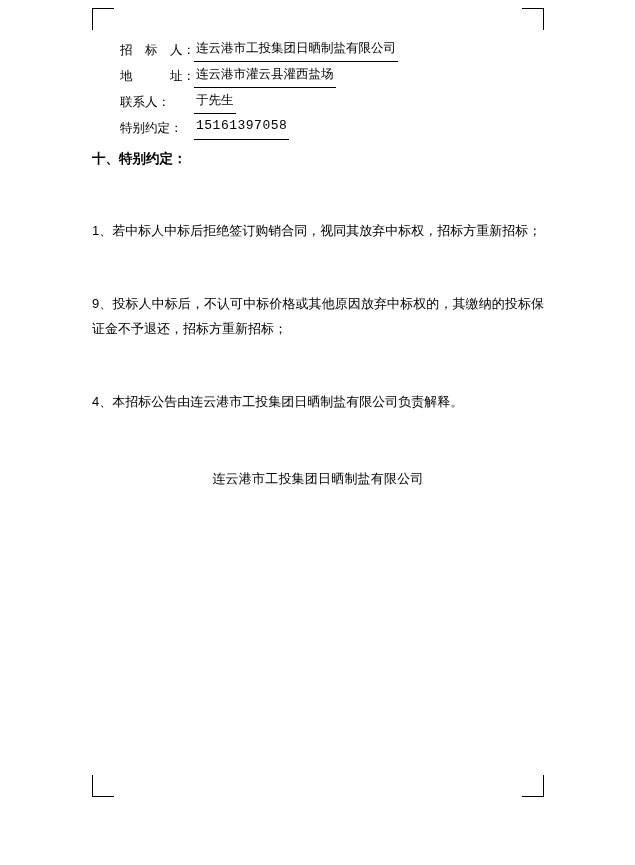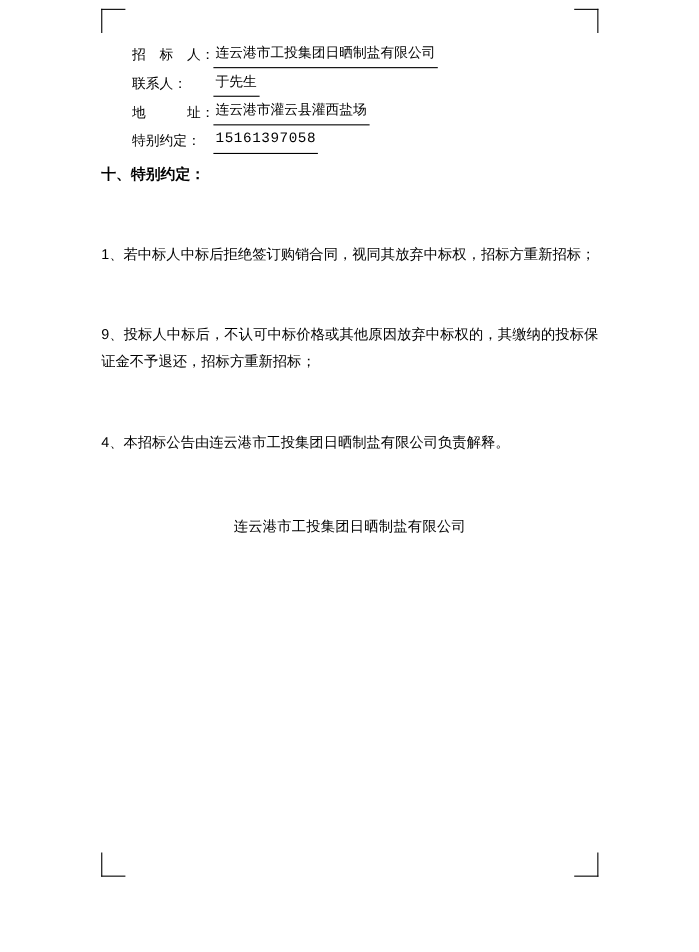--- a/index.html
+++ b/index.html
@@ -139,27 +139,27 @@
   <div class="content">
 
     <div class="contact-block">
 
       <div class="contact-row">
         <span class="contact-label">招　标　人：</span>
         <span class="contact-value">连云港市工投集团日晒制盐有限公司</span>
       </div>
 
       <div class="contact-row">
-        <span class="contact-label">联系人：</span>
-        <span class="contact-value">于先生</span>
+        <span class="contact-label">地　　　址：</span>
+        <span class="contact-value">连云港市灌云县灌西盐场</span>
       </div>
 
       <div class="contact-row">
-        <span class="contact-label">地　　　址：</span>
-        <span class="contact-value">连云港市灌云县灌西盐场</span>
+        <span class="contact-label">联系人：</span>
+        <span class="contact-value">于先生</span>
       </div>
 
       <div class="contact-row">
         <span class="contact-label">特别约定：</span>
         <span class="contact-value mono">15161397058</span>
       </div>
 
     </div>
 
     <div class="section-title">十、特别约定：</div>

